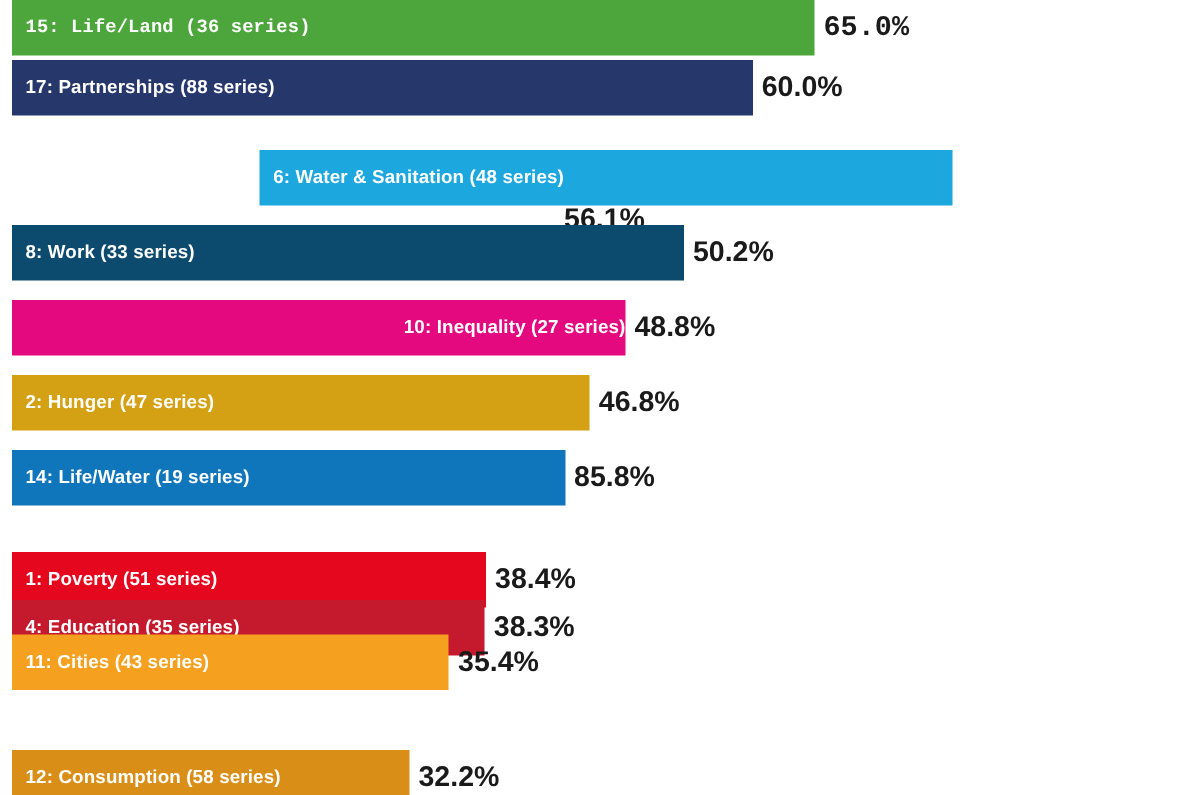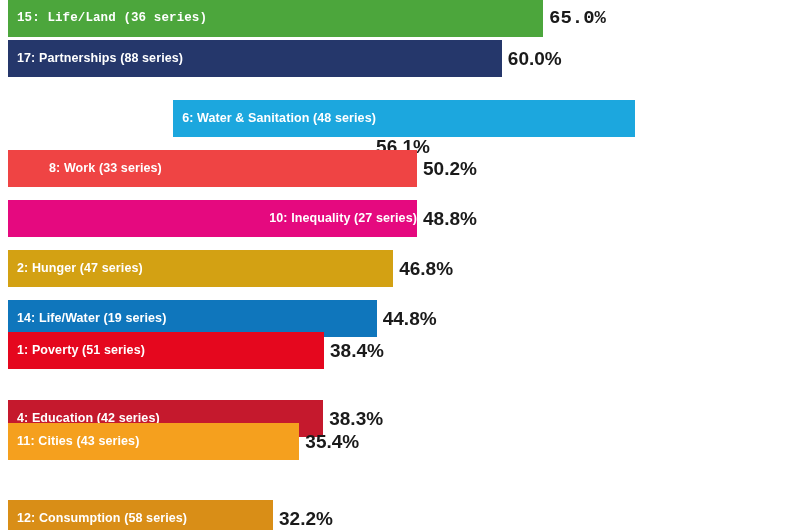--- a/index.html
+++ b/index.html
@@ -72,52 +72,52 @@
       </div>
       <span class="value-label">60.0%</span>
     </div>
     <div class="bar-row" style="top: 100px; flex-direction: column;">
       <div class="bar" style="background: rgb(28, 167, 222); width: 461.746px;">
         <span class="bar-label">6: Water &amp; Sanitation (48 series)</span>
       </div>
       <span class="value-label">56.1%</span>
     </div>
     <div class="bar-row" style="top: 150px;">
-      <div class="bar" style="background: #ef4444; width: 409px; padding-left: 32px;">
+      <div class="bar" style="background: #0c4a6e; width: 448px;">
         <span class="bar-label">8: Work (33 series)</span>
       </div>
       <span class="value-label">50.2%</span>
     </div>
     <div class="bar-row" style="top: 200px;">
       <div class="bar" style="background: rgb(229, 9, 127); width: 409px; justify-content: flex-end;">
         <span class="bar-label">10: Inequality (27 series)</span>
       </div>
       <span class="value-label">48.8%</span>
     </div>
     <div class="bar-row" style="top: 250px;">
       <div class="bar" style="background: rgb(211, 161, 19); width: 385.2px;">
         <span class="bar-label">2: Hunger (47 series)</span>
       </div>
       <span class="value-label">46.8%</span>
     </div>
     <div class="bar-row" style="top: 300px;">
       <div class="bar" style="background: rgb(15, 118, 188); width: 368.738px;">
         <span class="bar-label">14: Life/Water (19 series)</span>
       </div>
-      <span class="value-label">44.8%</span>
+      <span class="value-label">85.8%</span>
     </div>
-    <div class="bar-row" style="top: 332px;">
+    <div class="bar-row" style="top: 368px;">
       <div class="bar" style="background: rgb(229, 7, 30); width: 316.062px;">
         <span class="bar-label">1: Poverty (51 series)</span>
       </div>
       <span class="value-label">38.4%</span>
     </div>
     <div class="bar-row" style="top: 400px;">
       <div class="bar" style="background: rgb(197, 25, 45); width: 315.238px;">
-        <span class="bar-label">4: Education (42 series)</span>
+        <span class="bar-label">4: Education (35 series)</span>
       </div>
       <span class="value-label">38.3%</span>
     </div>
     <div class="bar-row" style="top: 423px;">
       <div class="bar" style="background: rgb(245, 160, 30); width: 291.369px;">
         <span class="bar-label">11: Cities (43 series)</span>
       </div>
       <span class="value-label">35.4%</span>
     </div>
     <div class="bar-row" style="top: 500px;">

